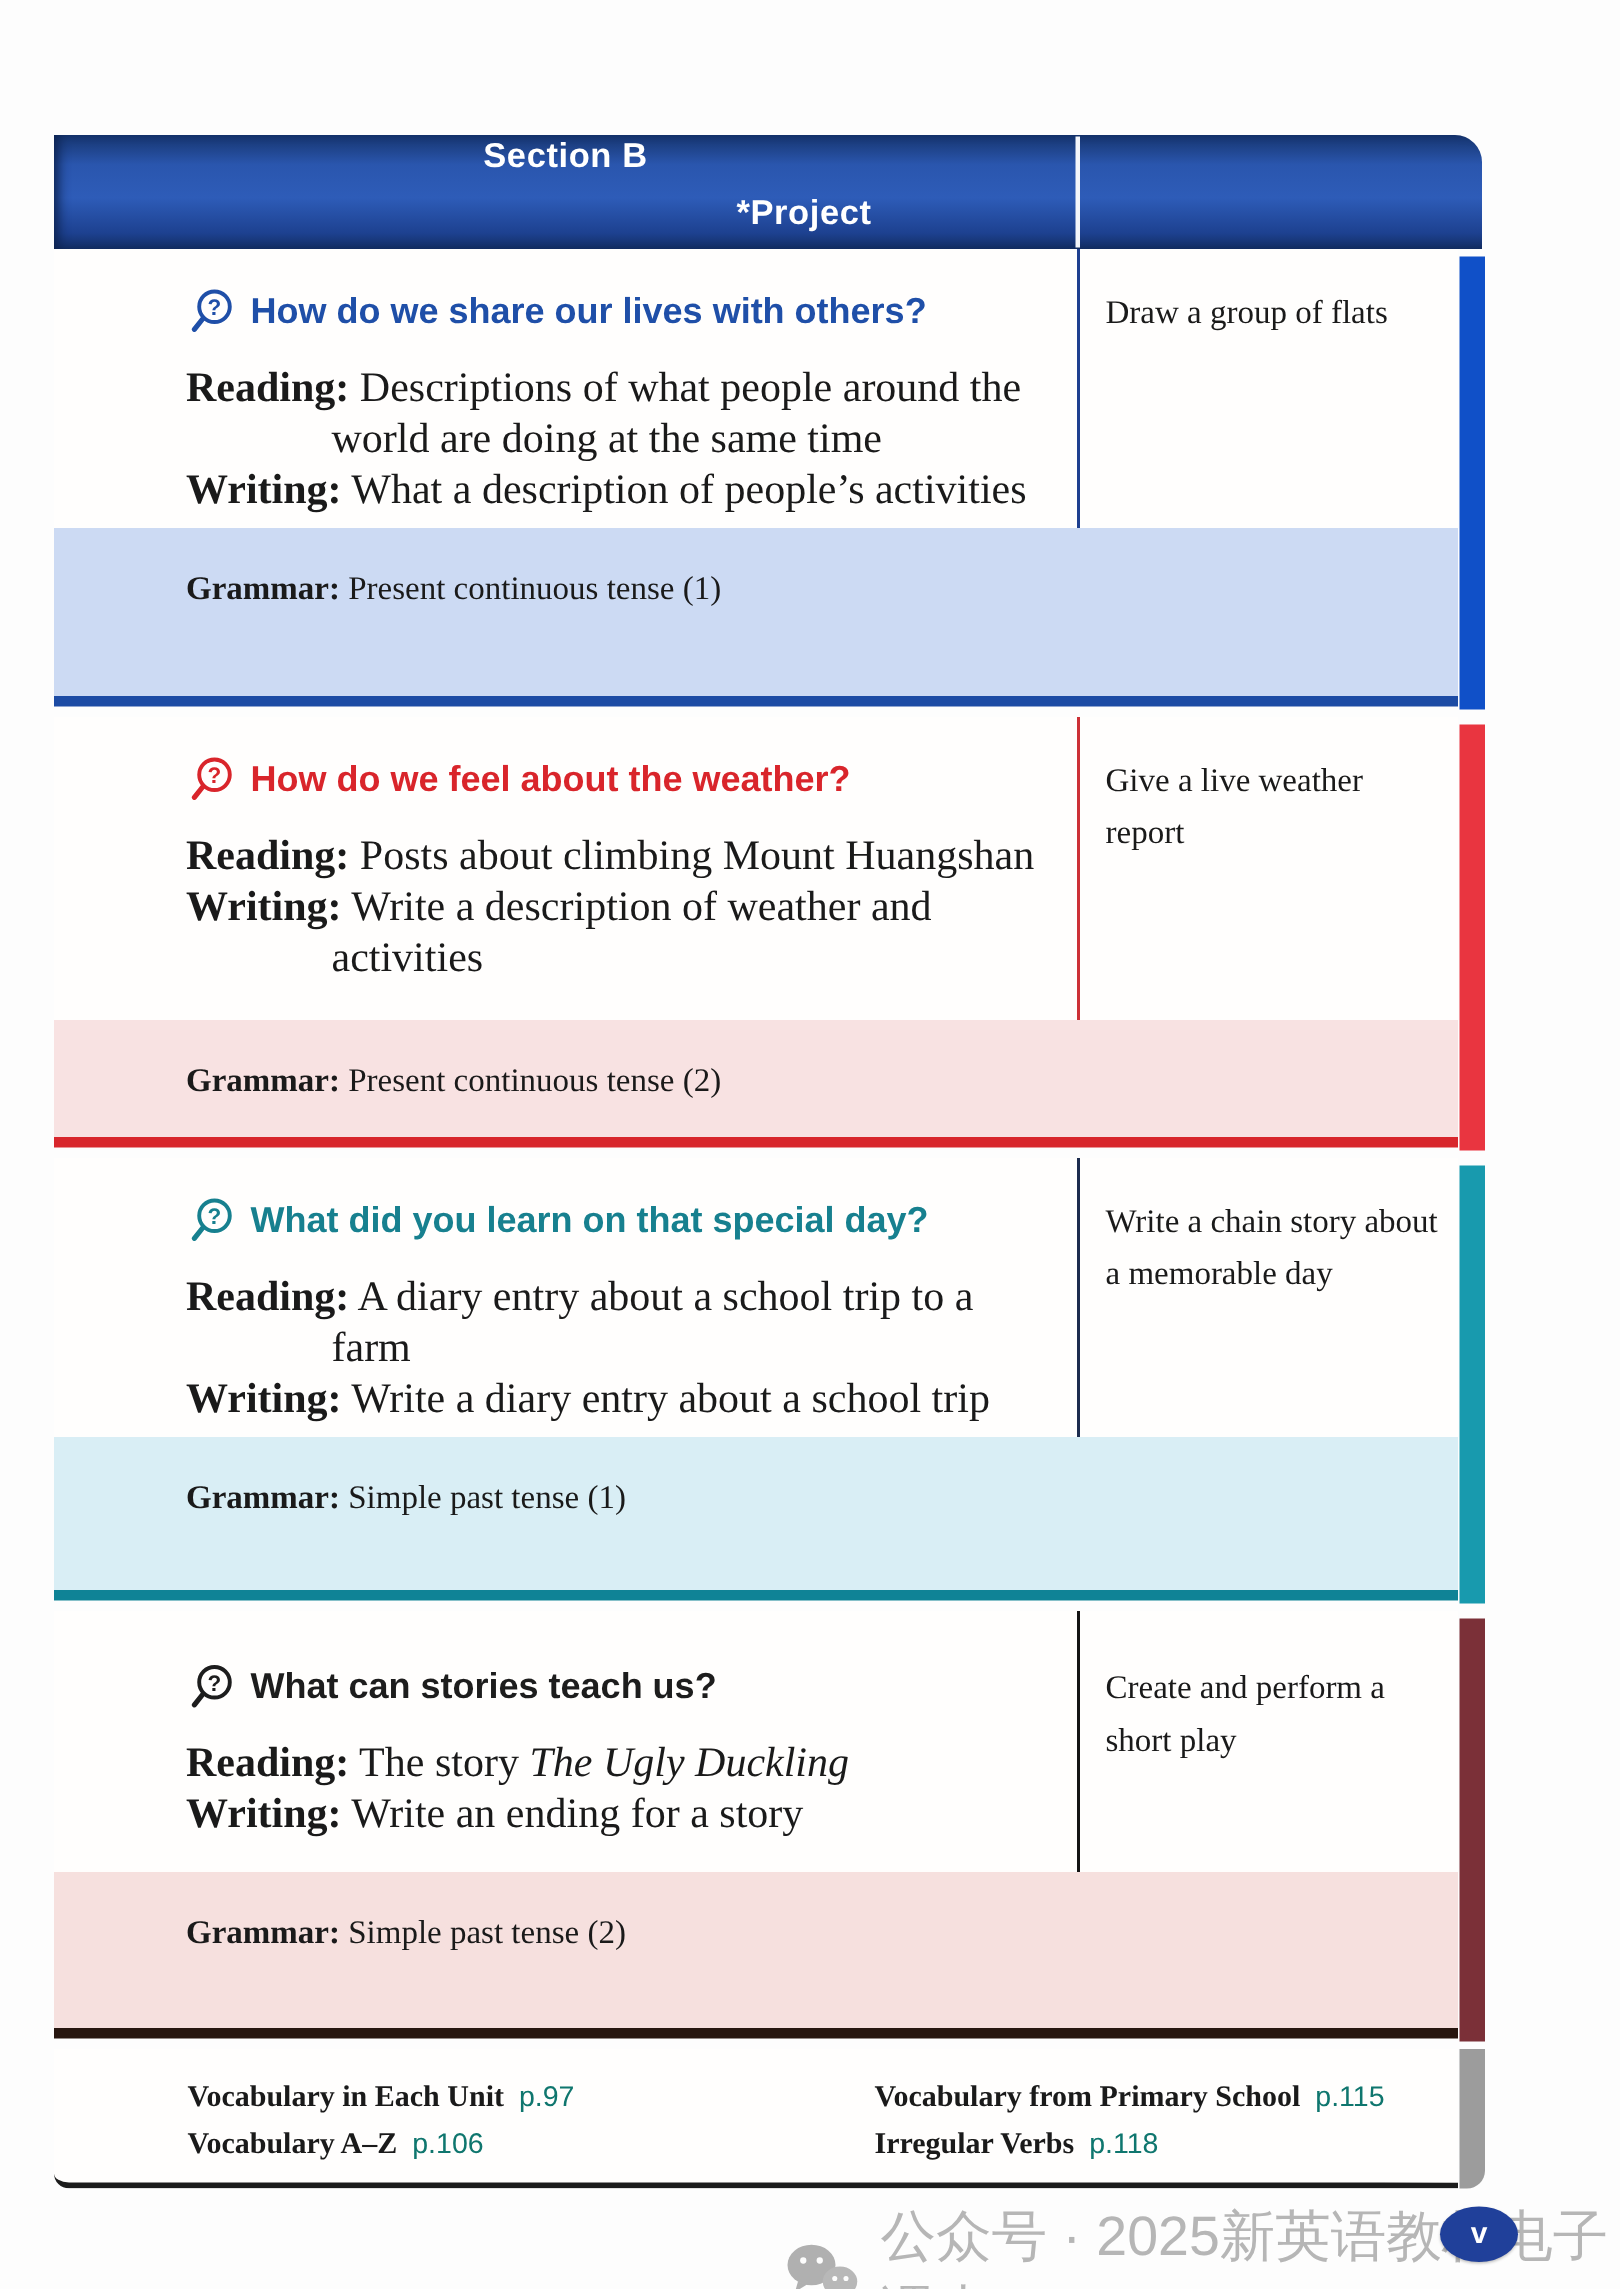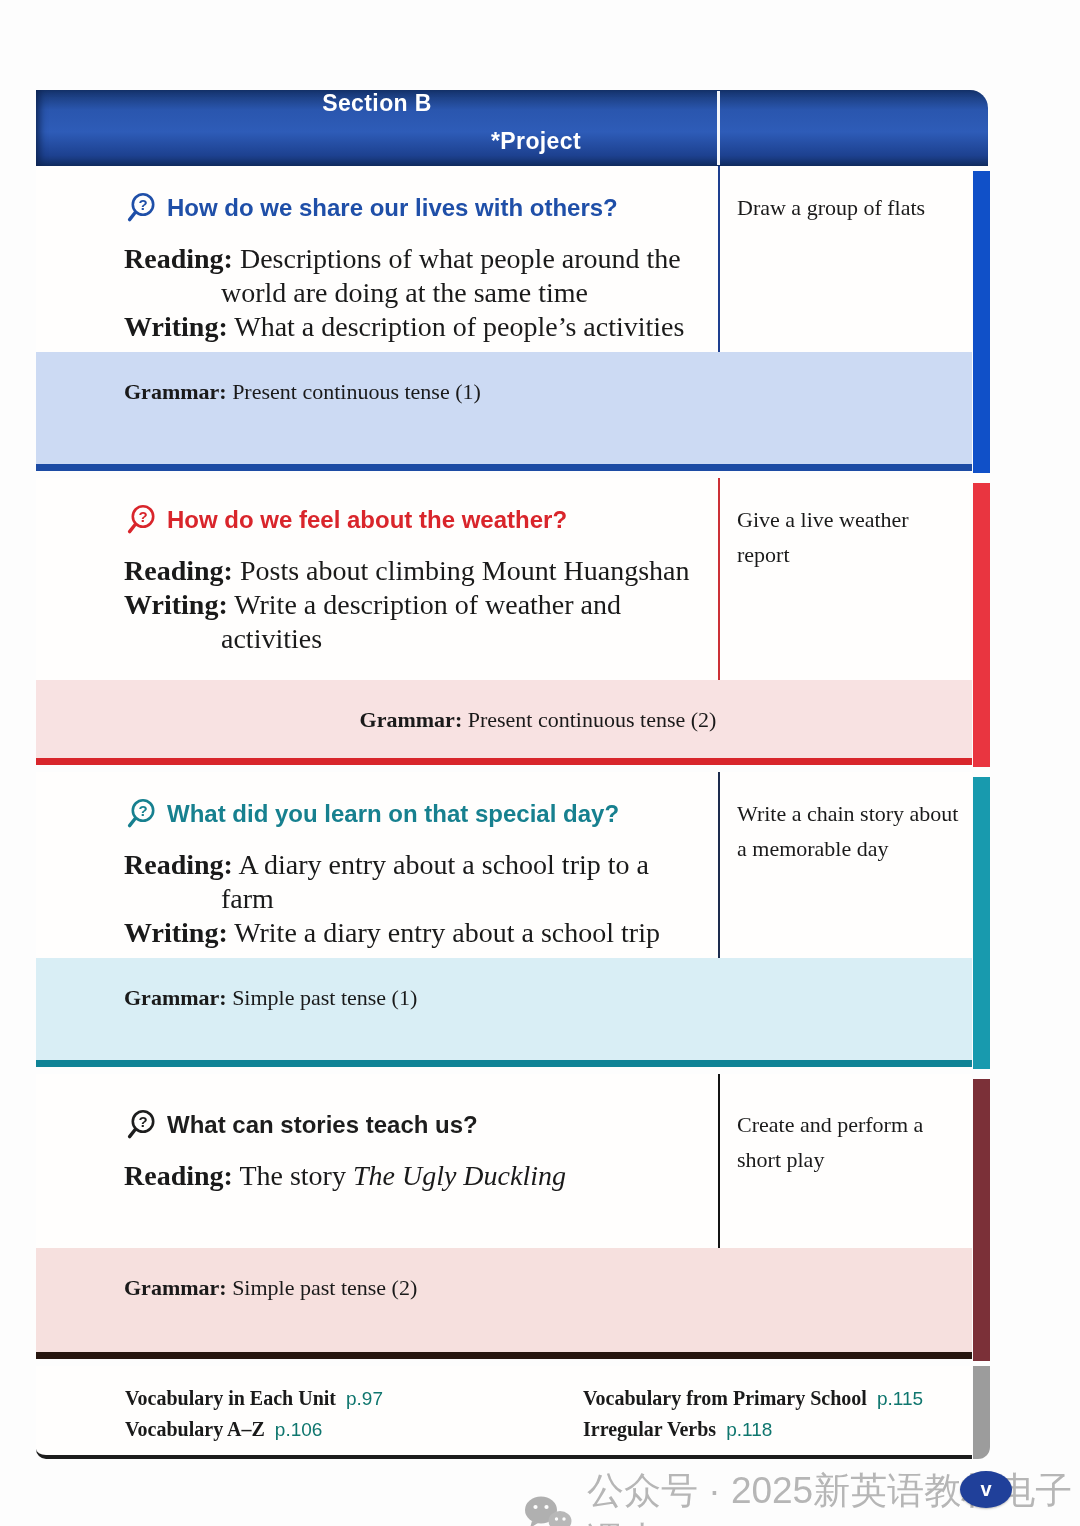--- a/index.html
+++ b/index.html
@@ -38,21 +38,21 @@
   .grammar-band b { font-weight:700; }
   .unit-border { height:7px; background:var(--bd); }
   .side-bar { position:absolute; right:-18px; top:5px; bottom:-2px; width:17px; background:var(--bar); }
 
   .u0 { --accent:#1f4fa8; --div:#1e3f8f; --gbg:#ccdaf3; --bd:#1c4ba4; --bar:#1050c8; }
   .u1 { --accent:#d9252b; --div:#cc3036; --gbg:#f8e2e2; --bd:#d8262c; --bar:#e93540; }
   .u2 { --accent:#17808f; --div:#1d2c4e; --gbg:#d9eef5; --bd:#0f8396; --bar:#189aae; }
   .u3 { --accent:#1d1d1d; --div:#141414; --gbg:#f6e0de; --bd:#27160f; --bar:#7b3038; }
 
   .u0 .row { min-height:178px; } .u0 .grammar-band { height:112px; }
-  .u1 .row { min-height:202px; } .u1 .grammar-band { height:78px;text-align:center;  }
+  .u1 .row { min-height:202px; } .u1 .grammar-band { height:78px;  }
   .u2 .row { min-height:174px; } .u2 .grammar-band { height:102px; }
   .u3 .row { min-height:174px; } .u3 .grammar-band { height:104px; }
   .u3 .col-left { padding-top:34px; } .u3 .col-right { padding-top:33px; }
 
   
   .vocab { position:relative; margin-top:6px; min-height:86px; box-sizing:border-box;
            background:#fffefd; border-bottom:4px solid #1c1c1c; border-bottom-left-radius:10px;
            display:flex; padding:17px 0 10px 89px; }
   .vocab-col1 { width:458px; }
   .vocab-col2 { flex:1; padding-top:0; }
@@ -157,20 +157,21 @@
         <div class="col-left">
           <h3 class="question">
             <svg class="q-icon" viewBox="0 0 34 34">
               <circle cx="19" cy="13.5" r="10.2" fill="none" stroke="currentColor" stroke-width="2.6"></circle>
               <text x="19" y="19" text-anchor="middle" font-size="15" font-weight="bold" font-family="Liberation Sans, sans-serif" fill="currentColor">?</text>
               <line x1="11.2" y1="21.5" x2="5.6" y2="28.6" stroke="currentColor" stroke-width="3.4" stroke-linecap="round"></line>
             </svg>
             <span>What can stories teach us?</span>
           </h3>
           <p class="rw"><b>Reading:</b> <span>The story </span><i>The Ugly Duckling</i></p>
+          <p class="rw"><b>Writing:</b> <span>Write an ending for a story</span></p>
         </div>
         <div class="col-right">
           <p class="proj">Create and perform a short play</p>
         </div>
       </div>
       <div class="grammar-band"><b>Grammar:</b> <span>Simple past tense (2)</span></div>
       <div class="unit-border"></div>
       <div class="side-bar"></div>
     </section>
 

